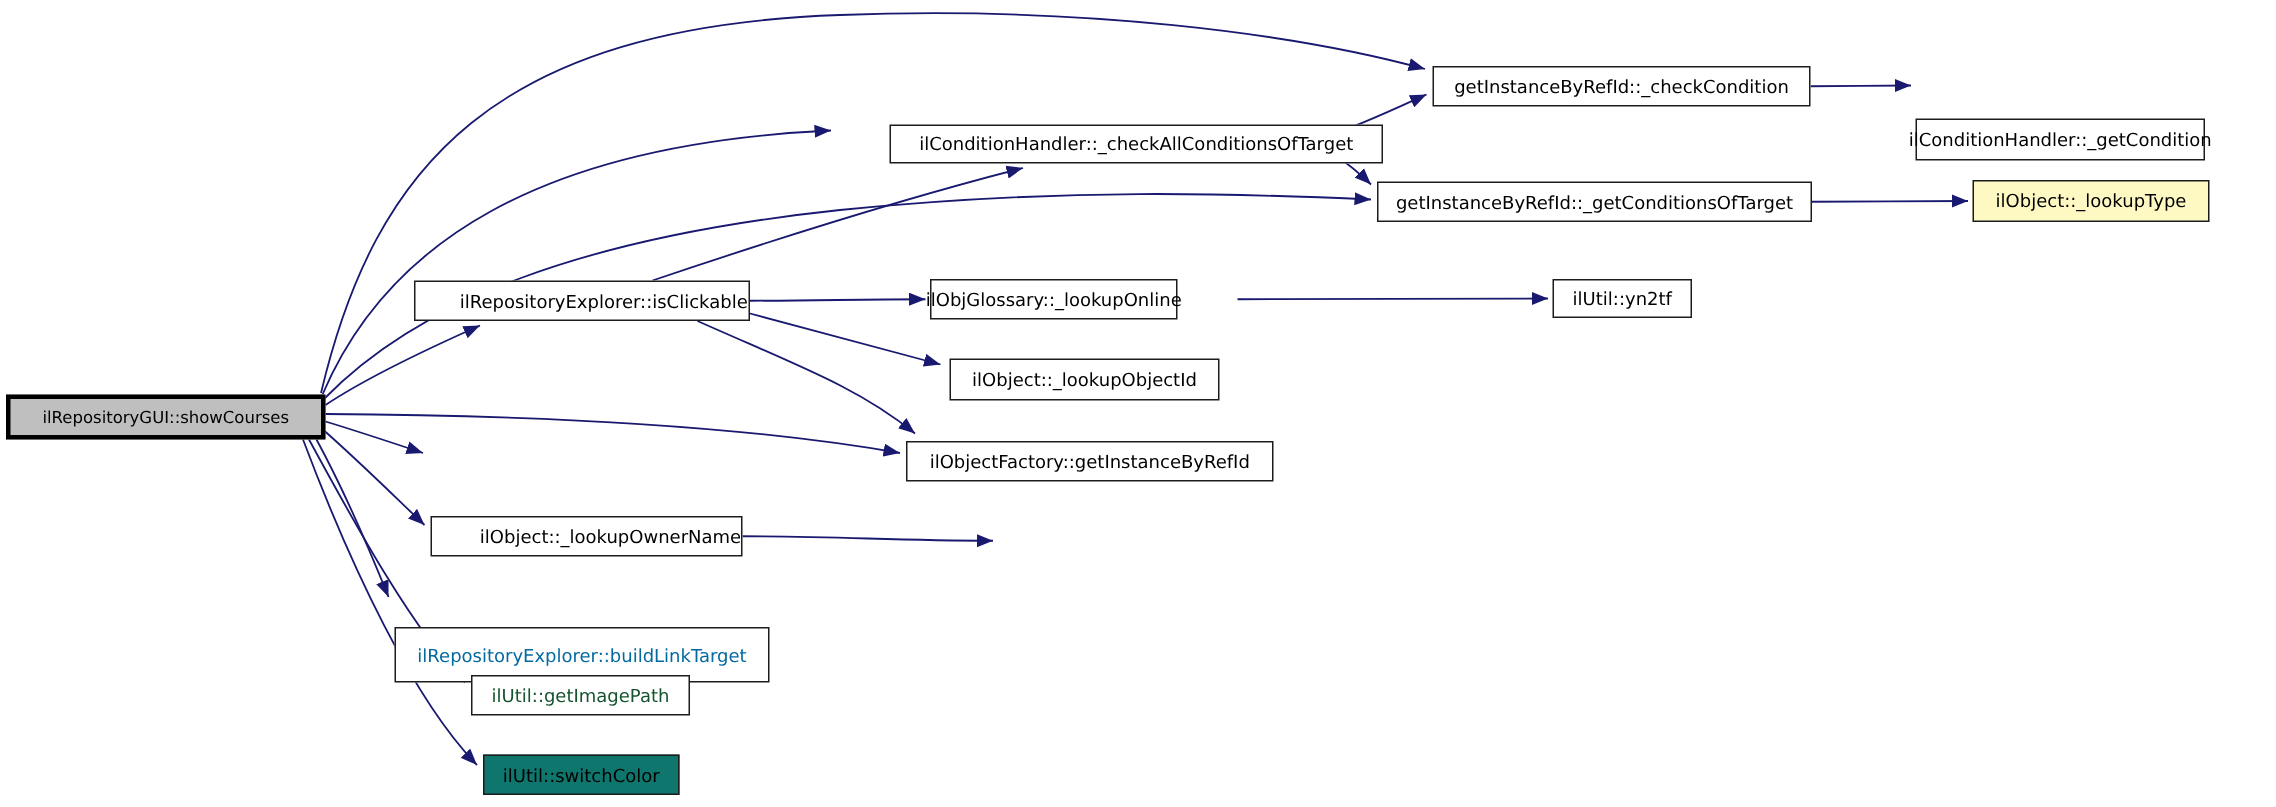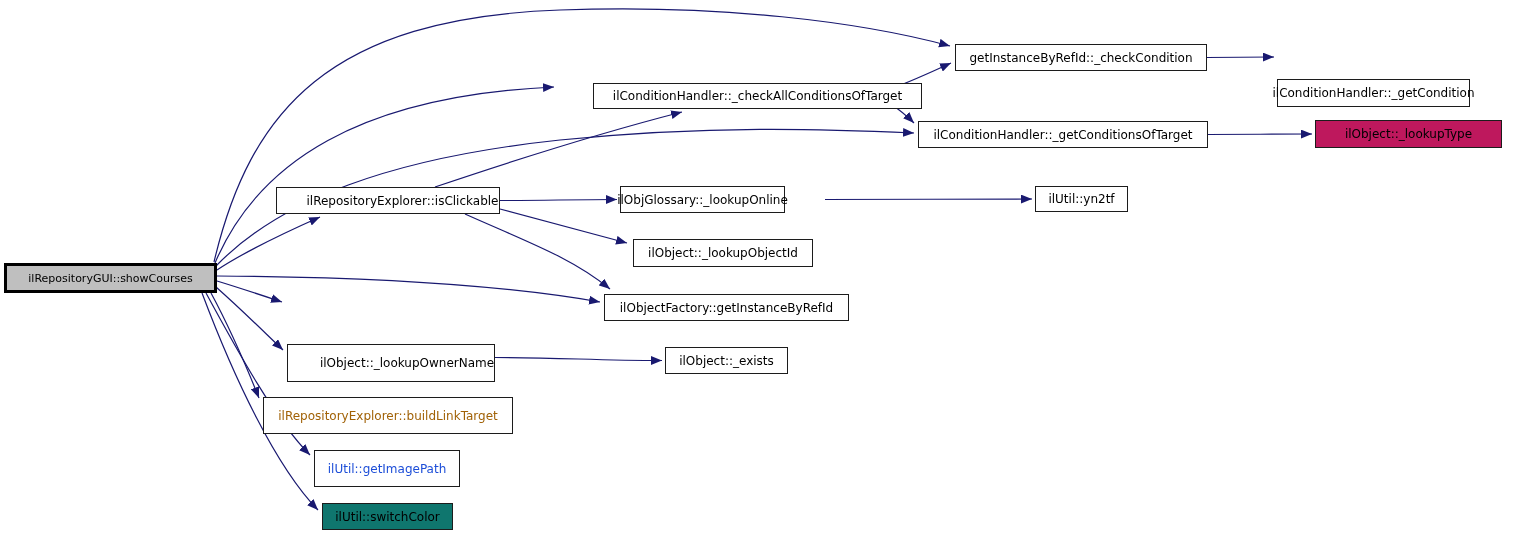--- a/index.html
+++ b/index.html
@@ -69,25 +69,24 @@
       <path d="M500,200.5 C546.8,200.5 570.2,199.5 617,199.5" class="edge" stroke="#191970" marker-end="url(#arrowhead)"></path>
       <path d="M500,209 C545,221 586,232 627,243" class="edge" stroke="#191970" marker-end="url(#arrowhead)"></path>
       <path d="M465,214 C530,243 572,258 610,289" class="edge" stroke="#191970" marker-end="url(#arrowhead)"></path>
       <path d="M825,199.5 C907.8,199.5 949.2,199 1032,199" class="edge" stroke="#191970" marker-end="url(#arrowhead)"></path>
       <path d="M495,357.5 C561.8,357.5 595.2,360.5 662,360.5" class="edge" stroke="#191970" marker-end="url(#arrowhead)"></path>
     </svg>
     <div class="node highlighted" style="left: 4px; top: 263px; width: 213px; height: 30px; background: rgb(191, 191, 191); border-color: rgb(0, 0, 0); color: rgb(0, 0, 0);">ilRepositoryGUI::showCourses</div>
     <div class="node" style="left: 558px; top: 83px; width: 329px; height: 26px; background: rgb(255, 255, 255); border-color: rgb(28, 28, 28); color: rgb(0, 0, 0); margin-left: 35px;">ilConditionHandler::_checkAllConditionsOfTarget</div>
     <div class="node" style="left: 955px; top: 44px; width: 252px; height: 27px; background: rgb(255, 255, 255); border-color: rgb(28, 28, 28); color: rgb(0, 0, 0);">getInstanceByRefId::_checkCondition</div>
     <div class="node" style="left: 1277px; top: 43px; width: 193px; height: 28px; background: rgb(255, 255, 255); border-color: rgb(28, 28, 28); color: rgb(0, 0, 0); margin-top: 36px;">ilConditionHandler::_getCondition</div>
-    <div class="node" style="left: 918px; top: 121px; width: 290px; height: 27px; background: rgb(255, 255, 255); border-color: rgb(28, 28, 28); color: rgb(0, 0, 0);">ilConditionHandler::_getConditionsOfTarget</div>
-    <div class="node" style="left: 1315px; top: 120px; width: 187px; height: 28px; background: #be185d; border-color: rgb(28, 28, 28); color: rgb(0, 0, 0);">ilObject::_lookupType</div>
+    <div class="node" style="left: 918px; top: 121px; width: 290px; height: 27px; background: rgb(255, 255, 255); border-color: rgb(28, 28, 28); color: rgb(0, 0, 0);">getInstanceByRefId::_getConditionsOfTarget</div>
+    <div class="node" style="left: 1315px; top: 120px; width: 158px; height: 28px; background: #fef9c3; border-color: rgb(28, 28, 28); color: rgb(0, 0, 0);">ilObject::_lookupType</div>
     <div class="node" style="left: 276px; top: 187px; width: 224px; height: 27px; background: rgb(255, 255, 255); border-color: rgb(28, 28, 28); color: rgb(0, 0, 0); padding-left: 29px;">ilRepositoryExplorer::isClickable</div>
     <div class="node" style="left: 620px; top: 186px; width: 165px; height: 27px; background: rgb(255, 255, 255); border-color: rgb(28, 28, 28); color: rgb(0, 0, 0);">ilObjGlossary::_lookupOnline</div>
     <div class="node" style="left: 1035px; top: 186px; width: 93px; height: 26px; background: rgb(255, 255, 255); border-color: rgb(28, 28, 28); color: rgb(0, 0, 0);">ilUtil::yn2tf</div>
     <div class="node" style="left: 633px; top: 239px; width: 180px; height: 28px; background: rgb(255, 255, 255); border-color: rgb(28, 28, 28); color: rgb(0, 0, 0);">ilObject::_lookupObjectId</div>
     <div class="node" style="left: 604px; top: 294px; width: 245px; height: 27px; background: rgb(255, 255, 255); border-color: rgb(28, 28, 28); color: rgb(0, 0, 0);">ilObjectFactory::getInstanceByRefId</div>
-    <div class="node" style="left: 287px; top: 344px; width: 208px; height: 38px; background: rgb(255, 255, 255); border-color: rgb(28, 28, 28); color: rgb(0, 0, 0); padding-left: 32px;">ilObject::_lookupOwnerName</div>
-    <div class="node" style="left: 665px; top: 347px; width: 123px; height: 27px; background: rgb(255, 255, 255); border-color: rgb(28, 28, 28); color: rgb(0, 0, 0);">ilObject::_exists</div>
-    <div class="node" style="left: 263px; top: 397px; width: 250px; height: 37px; background: rgb(255, 255, 255); border-color: rgb(28, 28, 28); color: #a16207;">ilRepositoryExplorer::buildLinkTarget</div>
-    <div class="node" style="left: 314px; top: 450px; width: 146px; height: 37px; background: rgb(255, 255, 255); border-color: rgb(28, 28, 28); color: #1d4ed8;">ilUtil::getImagePath</div>
+    <div class="node" style="left: 287px; top: 344px; width: 208px; height: 27px; background: rgb(255, 255, 255); border-color: rgb(28, 28, 28); color: rgb(0, 0, 0); padding-left: 32px;">ilObject::_lookupOwnerName</div>
+    <div class="node" style="left: 263px; top: 418px; width: 250px; height: 37px; background: rgb(255, 255, 255); border-color: rgb(28, 28, 28); color: #0369a1;">ilRepositoryExplorer::buildLinkTarget</div>
+    <div class="node" style="left: 314px; top: 450px; width: 146px; height: 27px; background: rgb(255, 255, 255); border-color: rgb(28, 28, 28); color: #14532d;">ilUtil::getImagePath</div>
     <div class="node" style="left: 322px; top: 503px; width: 131px; height: 27px; background: #0f766e; border-color: rgb(28, 28, 28); color: rgb(0, 0, 0);">ilUtil::switchColor</div>
   </div>
 
 </body></html>

